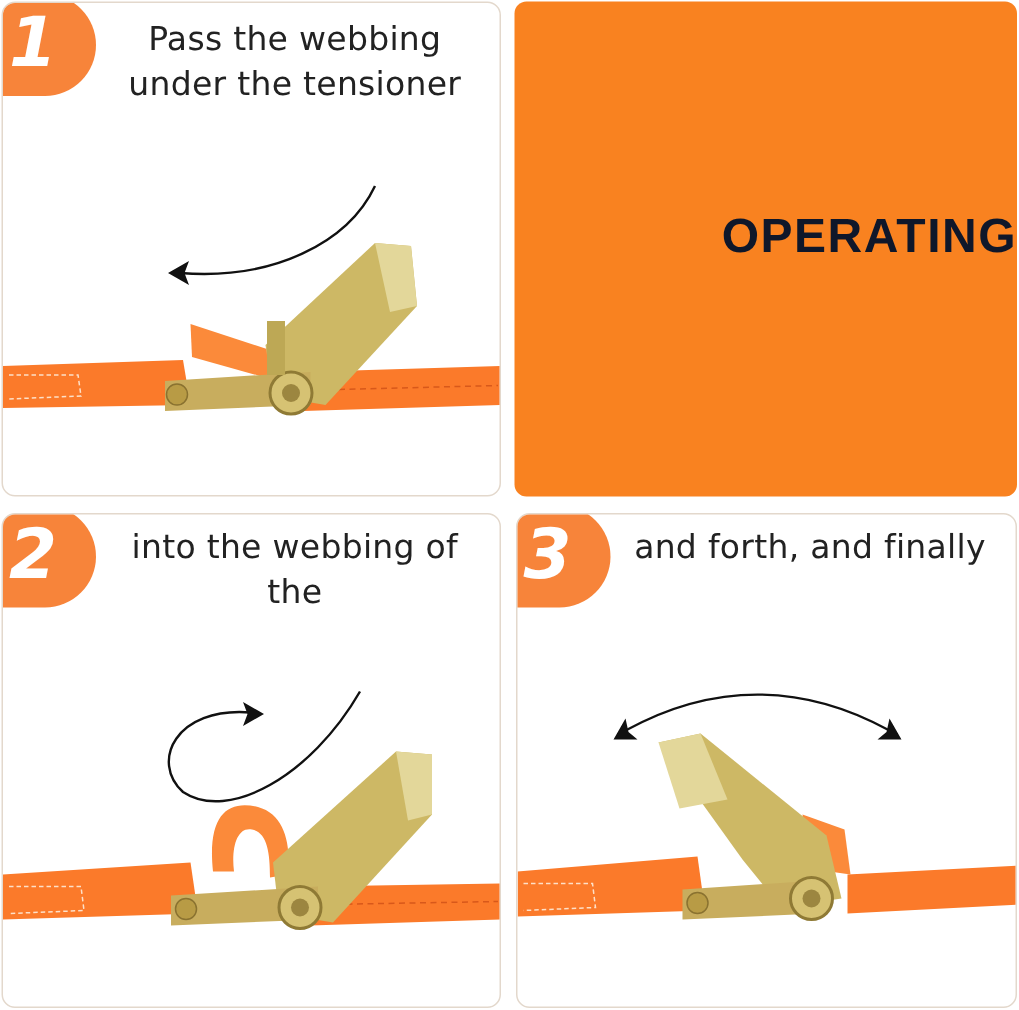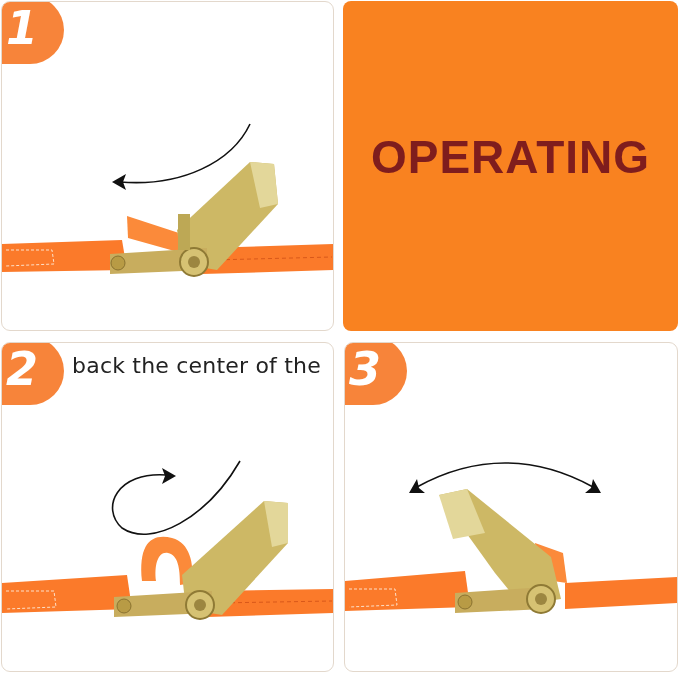--- a/index.html
+++ b/index.html
@@ -21,35 +21,37 @@
     position: absolute; left: 10px; top: 4px; font-family: "DejaVu Sans", sans-serif;
     font-weight: bold; font-style: italic; font-size: 46px; color: #ffffff; line-height: 56px;
   }
   .step-text {
     position: absolute; left: 64px; right: 6px; text-align: center;
     font-family: "DejaVu Sans", sans-serif; font-size: 22px; color: #222222;
     line-height: 30px; font-weight: normal; letter-spacing: 0.2px;
   }
   .step-text span { display: block; }
   .title {
-    position: absolute; left: 0; right: 0; top: 130px; text-align: center;
-    font-family: "Liberation Sans", sans-serif; font-weight: bold; color: #7f1d1d;
-    font-size: 46px; line-height: 52px; letter-spacing: 1px;
+    position: absolute; left: 0; right: 0; top: 130px; text-align: right;
+    font-family: "Liberation Sans", sans-serif; font-weight: bold; color: #0f172a;
+    font-size: 32px; line-height: 52px; letter-spacing: 1px;
   }
   .title span { display: block; }
   svg.illus { position: absolute; left: 0; top: 0; }
 </style>
 </head>
 <body>
 
 <div class="panel" id="p1">
   <div class="badge">
     <div class="badge-num">1</div>
   </div>
   <div class="step-text" style="top:10px;">
+    <span>Pass the webbing</span>
+    <span>under the tensioner</span>
   </div>
   <svg class="illus" width="333" height="330">
 
     <g>
       <path d="M248,122 C230,160 180,185 118,180" fill="none" stroke="#111" stroke-width="1.6"></path>
       <polygon points="110,180 124,172 121,180 124,188" fill="#111"></polygon>
     </g>
 
     <g>
       <path d="M0,242 L120,238 L125,268 L0,270 Z" fill="#fb7a2a"></path>
@@ -75,21 +77,21 @@
   <div class="title">
     <span>OPERATING</span>
   </div>
 </div>
 
 <div class="panel" id="p2">
   <div class="badge">
     <div class="badge-num">2</div>
   </div>
   <div class="step-text" style="top:8px;">
-    <span>back the center of the</span>
+    <span>into the webbing of the</span>
   </div>
   <svg class="illus" width="333" height="330">
     <g>
       <path d="M238,118 C205,175 150,205 120,185 C98,165 115,128 165,132" fill="none" stroke="#111" stroke-width="1.6"></path>
       <polygon points="174,133 160,125 163,133 160,141" fill="#111"></polygon>
     </g>
     <g>
       <path d="M0,240 L125,232 L130,266 L0,270 Z" fill="#fb7a2a"></path>
       <path d="M4,248 L52,248 L54,264 L4,266" fill="none" stroke="#fde0c8" stroke-width="1" stroke-dasharray="3,2"></path>
       <path d="M205,248 L333,246 L333,270 L205,274 Z" fill="#fb7a2a"></path>
@@ -105,20 +107,21 @@
       <circle cx="198" cy="262" r="6" fill="#9c8640"></circle>
     </g>
   </svg>
 </div>
 
 <div class="panel" id="p3">
   <div class="badge">
     <div class="badge-num">3</div>
   </div>
   <div class="step-text" style="top:8px;">
+    <span>and forth, and finally</span>
   </div>
   <svg class="illus" width="334" height="330">
     <g>
       <path d="M72,144 C130,112 190,112 248,144" fill="none" stroke="#111" stroke-width="1.5"></path>
       <polygon points="64,150 72,136 74,145 80,150" fill="#111"></polygon>
       <polygon points="256,150 248,136 246,145 240,150" fill="#111"></polygon>
     </g>
     <g>
       <path d="M0,238 L120,228 L125,264 L0,268 Z" fill="#fb7a2a"></path>
       <path d="M4,246 L50,246 L52,262 L4,264" fill="none" stroke="#fde0c8" stroke-width="1" stroke-dasharray="3,2"></path>

